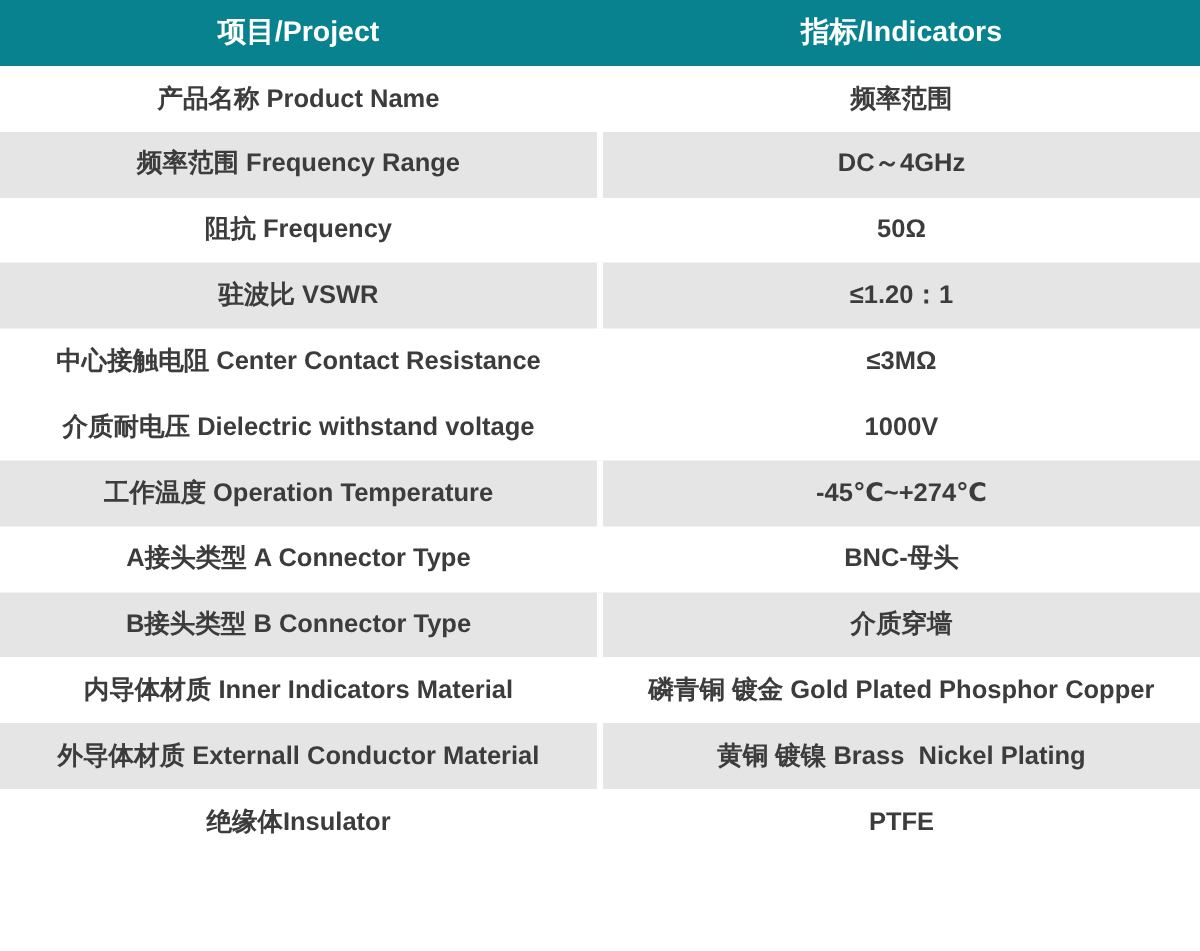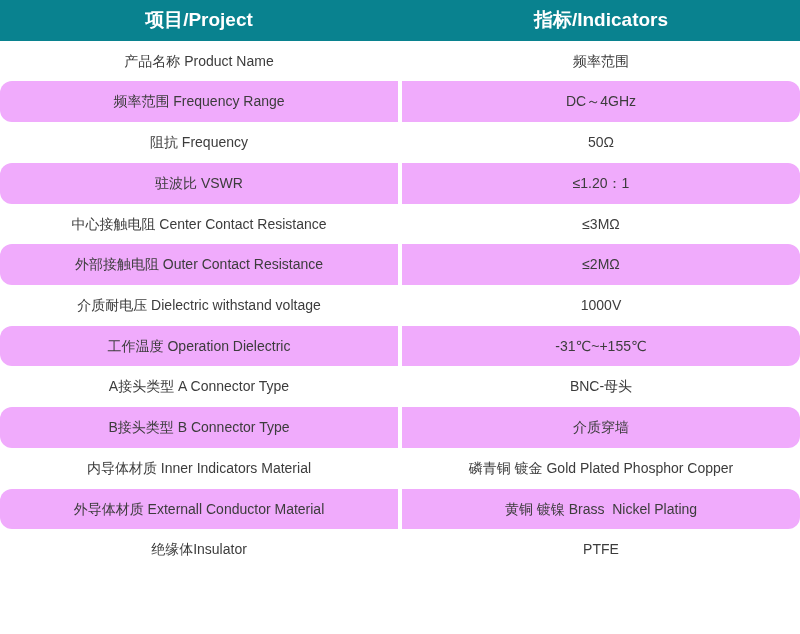--- a/index.html
+++ b/index.html
@@ -19,24 +19,25 @@
   .row {
     flex: 1;
     display: flex;
     min-height: 0;
   }
   .cell {
     display: flex;
     align-items: center;
     justify-content: center;
     text-align: center;
-    font-size: 14px;
+    font-size: 17px;
     color: #3c3c3c;
     white-space: pre-wrap;
     line-height: 1.2;
+    font-weight: bold;
   }
   .cell.left {
     width: 402px;
     box-sizing: border-box;
     border-right: 4px solid #ffffff;
     flex: none;
   }
   .cell.right {
     flex: 1;
   }
@@ -45,22 +46,21 @@
   }
   .row.header-row .cell {
     color: #ffffff;
     font-weight: bold;
     font-size: 19px;
   }
   .row.header-row .cell.left {
     border-right-color: transparent;
   }
   .row.alt {
-    background: #f0abfc;
-    border-radius: 12px;
+    background: #e5e5e5;
   }
 </style>
 </head>
 <body>
 
 <div class="spec-table">
 
   <div class="row header-row">
     <div class="cell left">项目/Project</div>
     <div class="cell right">指标/Indicators</div>
@@ -84,33 +84,29 @@
   <div class="row alt">
     <div class="cell left">驻波比 VSWR</div>
     <div class="cell right">≤1.20：1</div>
   </div>
 
   <div class="row">
     <div class="cell left">中心接触电阻 Center Contact Resistance</div>
     <div class="cell right">≤3MΩ</div>
   </div>
 
-  <div class="row alt">
-    <div class="cell left">外部接触电阻 Outer Contact Resistance</div>
-    <div class="cell right">≤2MΩ</div>
-  </div>
 
   <div class="row">
     <div class="cell left">介质耐电压 Dielectric withstand voltage</div>
     <div class="cell right">1000V</div>
   </div>
 
   <div class="row alt">
-    <div class="cell left">工作温度 Operation Dielectric</div>
-    <div class="cell right">-31℃~+155℃</div>
+    <div class="cell left">工作温度 Operation Temperature</div>
+    <div class="cell right">-45℃~+274℃</div>
   </div>
 
   <div class="row">
     <div class="cell left">A接头类型 A Connector Type</div>
     <div class="cell right">BNC-母头</div>
   </div>
 
   <div class="row alt">
     <div class="cell left">B接头类型 B Connector Type</div>
     <div class="cell right">介质穿墙</div>

